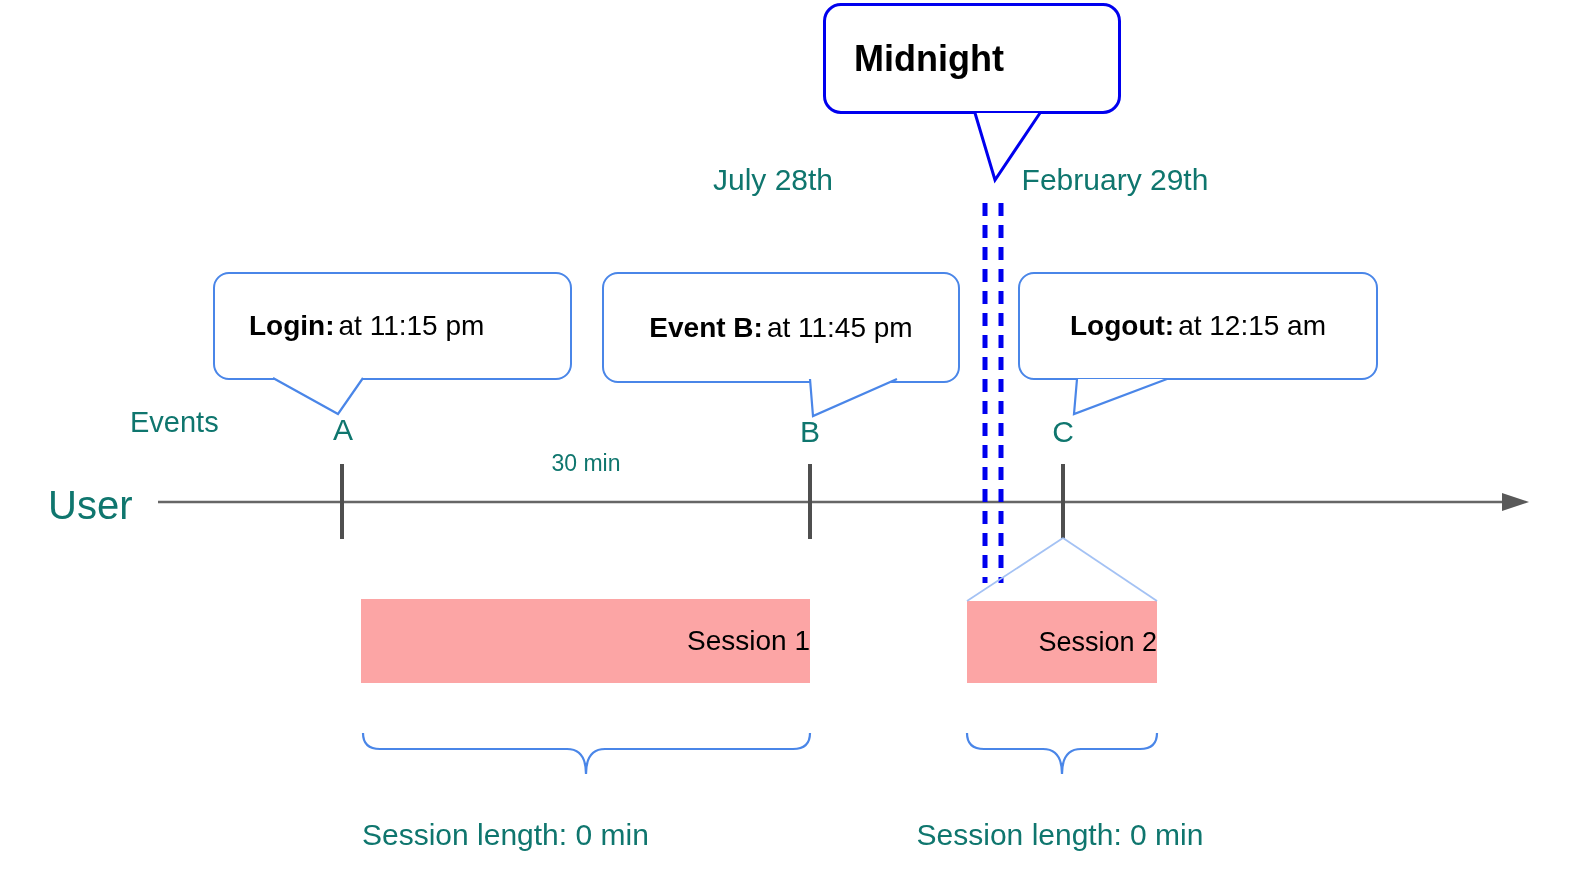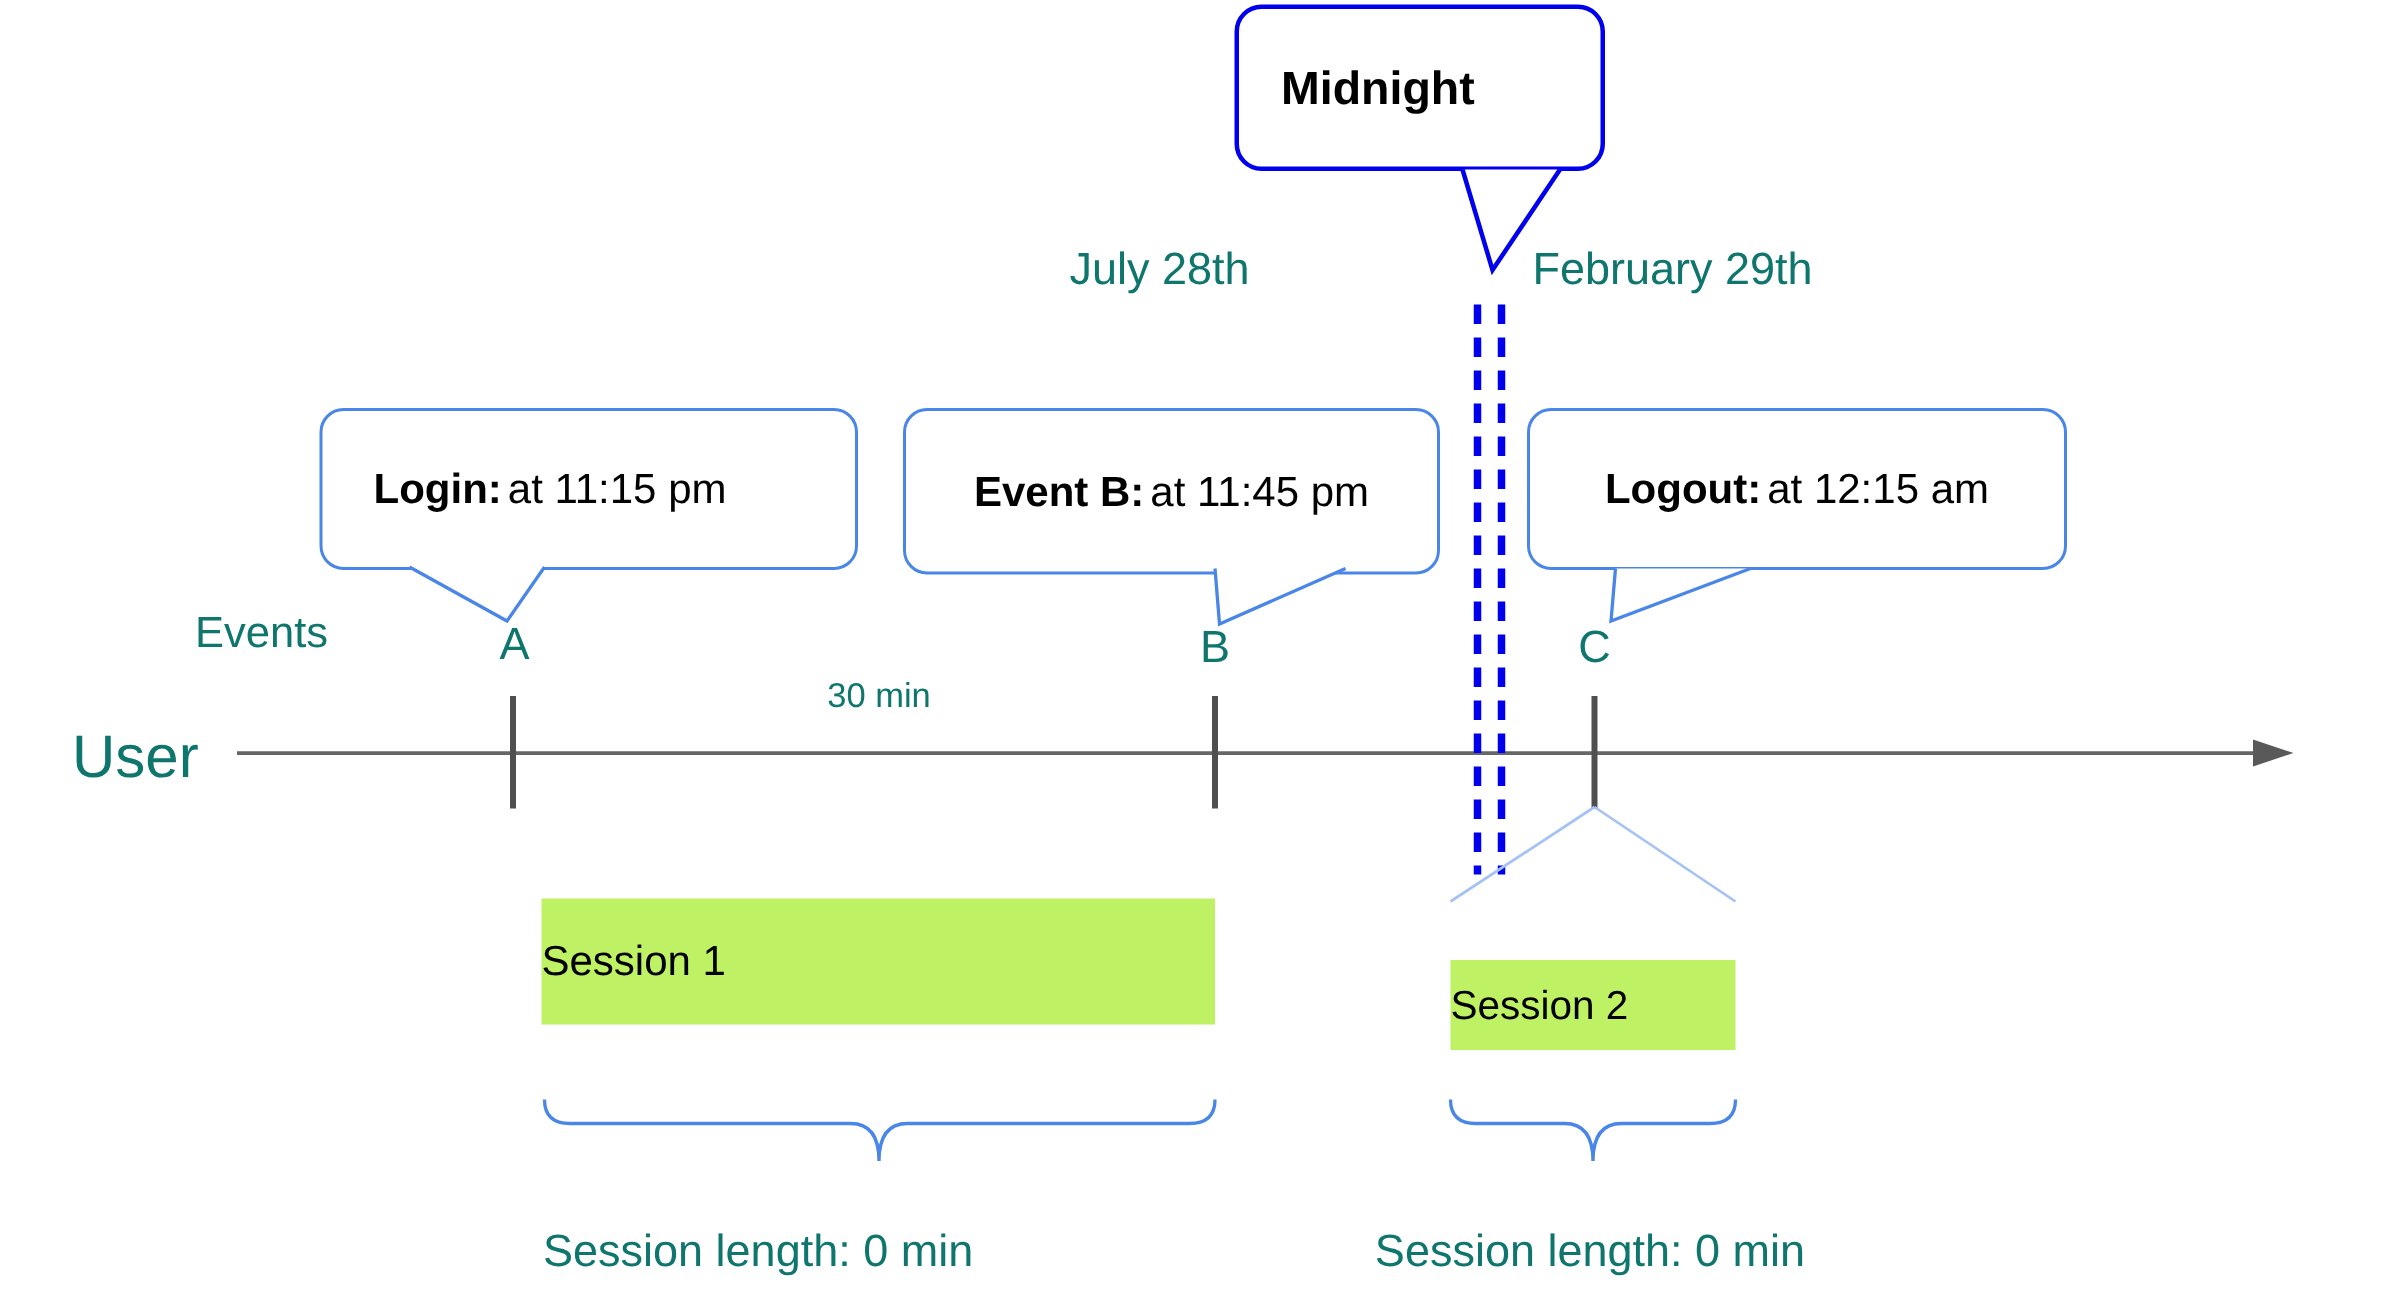--- a/index.html
+++ b/index.html
@@ -28,49 +28,49 @@
     z-index: 2;
     white-space: nowrap;
   }
   .bubble .bold { font-weight: bold; }
   .bubble .detail { margin-left: 4px; }
 
   #bubble-login   { left: 213px; top: 272px; width: 359px; height: 108px; padding-left: 34px; }
   #bubble-eventb  { left: 602px; top: 272px; width: 358px; height: 111px; justify-content: center; }
   #bubble-logout  { left: 1018px; top: 272px; width: 360px; height: 108px; justify-content: center; }
   #bubble-midnight{
-    left: 823px; top: 3px; width: 247px; height: 111px;
+    left: 823px; top: 3px; width: 298px; height: 111px;
     border: 3px solid #0000ee; border-radius: 18px;
-    padding-left: 28px; font-weight: bold; font-size: 31px;
+    padding-left: 28px; font-weight: bold; font-size: 36px;
   }
 
   
   #lbl-july28 { left: 773px;  top: 163px; font-size: 30px; }
   #lbl-july29 { left: 1115px; top: 163px; font-size: 30px; }
 
   
   #lbl-events { left: 130px; top: 406px; font-size: 29px; }
   #lbl-user   { left: 48px;  top: 483px; font-size: 40px; }
   #lbl-30min  { left: 586px; top: 450px; font-size: 23px; }
   #mark-a { left: 343px;  top: 413px; font-size: 30px; }
   #mark-b { left: 810px;  top: 415px; font-size: 30px; }
   #mark-c { left: 1063px; top: 415px; font-size: 30px; }
 
   
   .session-box {
     position: absolute;
-    background: #bef264;
+    background: #fca5a5;
     display: flex;
     align-items: center;
-    justify-content: flex-start;
+    justify-content: flex-end;
     font-size: 28px;
     z-index: 1;
   }
   #session-1 { left: 361px; top: 599px; width: 449px; height: 84px; }
-  #session-2 { left: 967px; top: 601px; width: 190px; height: 60px; font-size: 27px; margin-top: 39px; }
+  #session-2 { left: 967px; top: 601px; width: 190px; height: 82px; font-size: 27px; }
 
   
   #len-1 { left: 362px;  top: 818px; font-size: 30px; }
   #len-2 { left: 1060px; top: 818px; font-size: 30px; }
 
   
   .overlay {
     position: absolute;
     left: 0; top: 0;
     z-index: 5;

